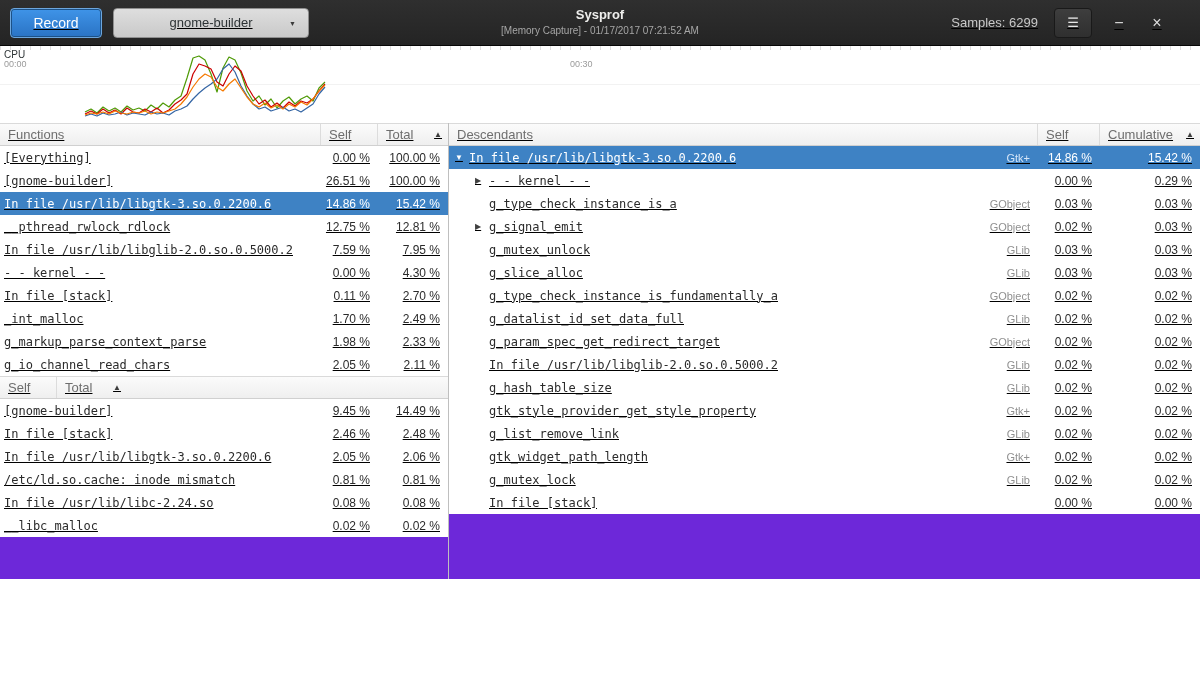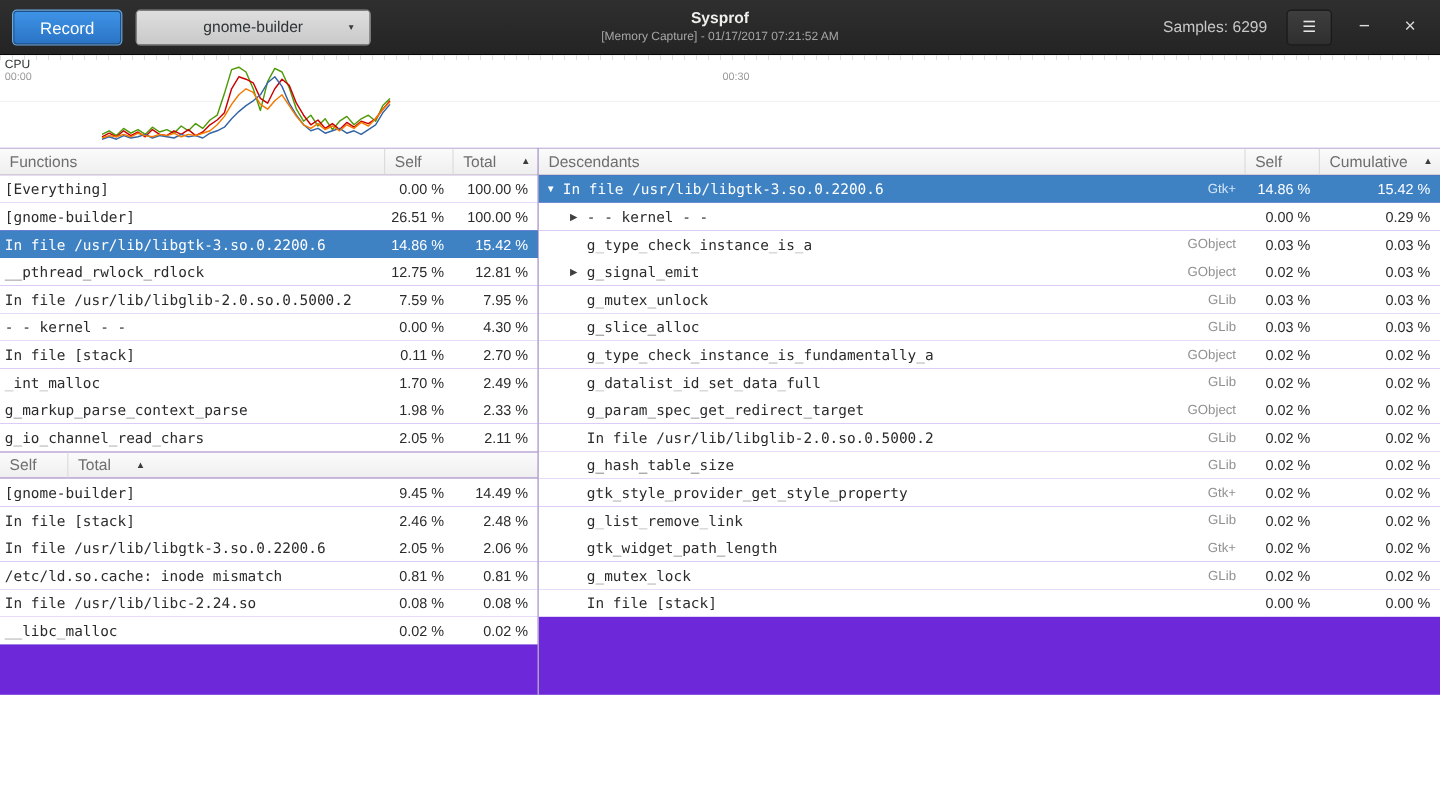--- a/index.html
+++ b/index.html
@@ -1,51 +1,51 @@
 <!DOCTYPE html>
 <html><head>
 <meta charset="utf-8">
 <style>
   * { margin:0; padding:0; box-sizing:border-box; }
   html,body { width:1200px; height:675px; overflow:hidden; background:#fff;
     font-family:"Liberation Sans", sans-serif; }
-  .window { width:1200px; height:579px; display:flex; flex-direction:column; }
+  .window { width:1200px; height:579px; display:flex; flex-direction:column;text-decoration:underline; }
 
   
   .titlebar { flex:0 0 46px; height:46px; background:linear-gradient(#2f2f2f,#242424);
     border-bottom:1px solid #070707; display:flex; align-items:center; position:relative; }
   .tb-left { display:flex; align-items:center; gap:11px; margin-left:10px; }
   .record-btn { height:30px; min-width:92px; border-radius:4px; color:#fff; font-size:14px;
     background:linear-gradient(#3f94e8,#2a73c4); border:1px solid #6ca6dd;
     box-shadow:0 0 0 1px #1c5187 inset; cursor:pointer; font-family:inherit; }
   .proc-btn { height:30px; width:196px; border-radius:4px; position:relative;
     background:linear-gradient(#dedede,#c9c9c9); border:1px solid #8f8f8f; color:#2e3436;
     font-size:13px; display:flex; align-items:center; justify-content:center; cursor:pointer;
     font-family:inherit; }
   .proc-caret { position:absolute; right:12px; top:11px; font-size:7px; color:#3a3a3a; }
   .tb-center { position:absolute; left:50%; top:7px; transform:translateX(-50%); text-align:center; }
   .tb-title { font-size:13px; font-weight:bold; color:#eeeeec; }
   .tb-subtitle { font-size:10px; color:#a6a6a6; margin-top:3px; }
-  .tb-right { margin-left:auto; display:flex; align-items:center; margin-right:14px; gap:16px; }
+  .tb-right { margin-left:auto; display:flex; align-items:center; margin-right:32px; gap:16px; }
   .samples { color:#c8c8c8; font-size:13px; }
   .menu-btn { width:38px; height:30px; border-radius:4px; background:linear-gradient(#3e3e3e,#2f2f2f);
     border:1px solid #191919; color:#e6e6e6; font-size:13px; cursor:pointer; }
   .win-btn { background:none; border:none; color:#dcdcdc; font-size:16px; width:22px; height:22px;
     line-height:20px; cursor:pointer; }
 
   
   .graph { flex:0 0 77px; height:77px; position:relative; background:#fff; }
   .graph::before { content:""; position:absolute; top:0; left:0; right:0; height:4px;
     background:repeating-linear-gradient(90deg,#dedede 0 1px,transparent 1px 10px); }
   .graph::after { content:""; position:absolute; top:38px; left:0; right:0; height:1px;
     background:rgba(0,0,0,0.05); }
   .graph svg { position:absolute; inset:0; }
   .cpu-label { position:absolute; top:3px; left:4px; font-size:10px; color:#2e3436; }
   .tlabel { position:absolute; top:13px; font-size:9px; color:#9a9a9a; }
-  .t0 { left:4px; } .t30 { left:602px; }
+  .t0 { left:4px; } .t30 { left:570px; }
 
   
   .content { flex:1; display:flex; min-height:0; background:#6d28d9; }
   .left-pane { width:449px; flex:0 0 449px; border-right:1px solid #bfbfbf;
     display:flex; flex-direction:column; }
   .right-pane { flex:1; display:flex; flex-direction:column; min-width:0; }
 
   .thead { flex:0 0 23px; height:23px; display:flex; align-items:stretch;
     background:linear-gradient(#fbfbfb,#efefef); border-top:1px solid #dadada;
     border-bottom:1px solid #d0d0d0; }

